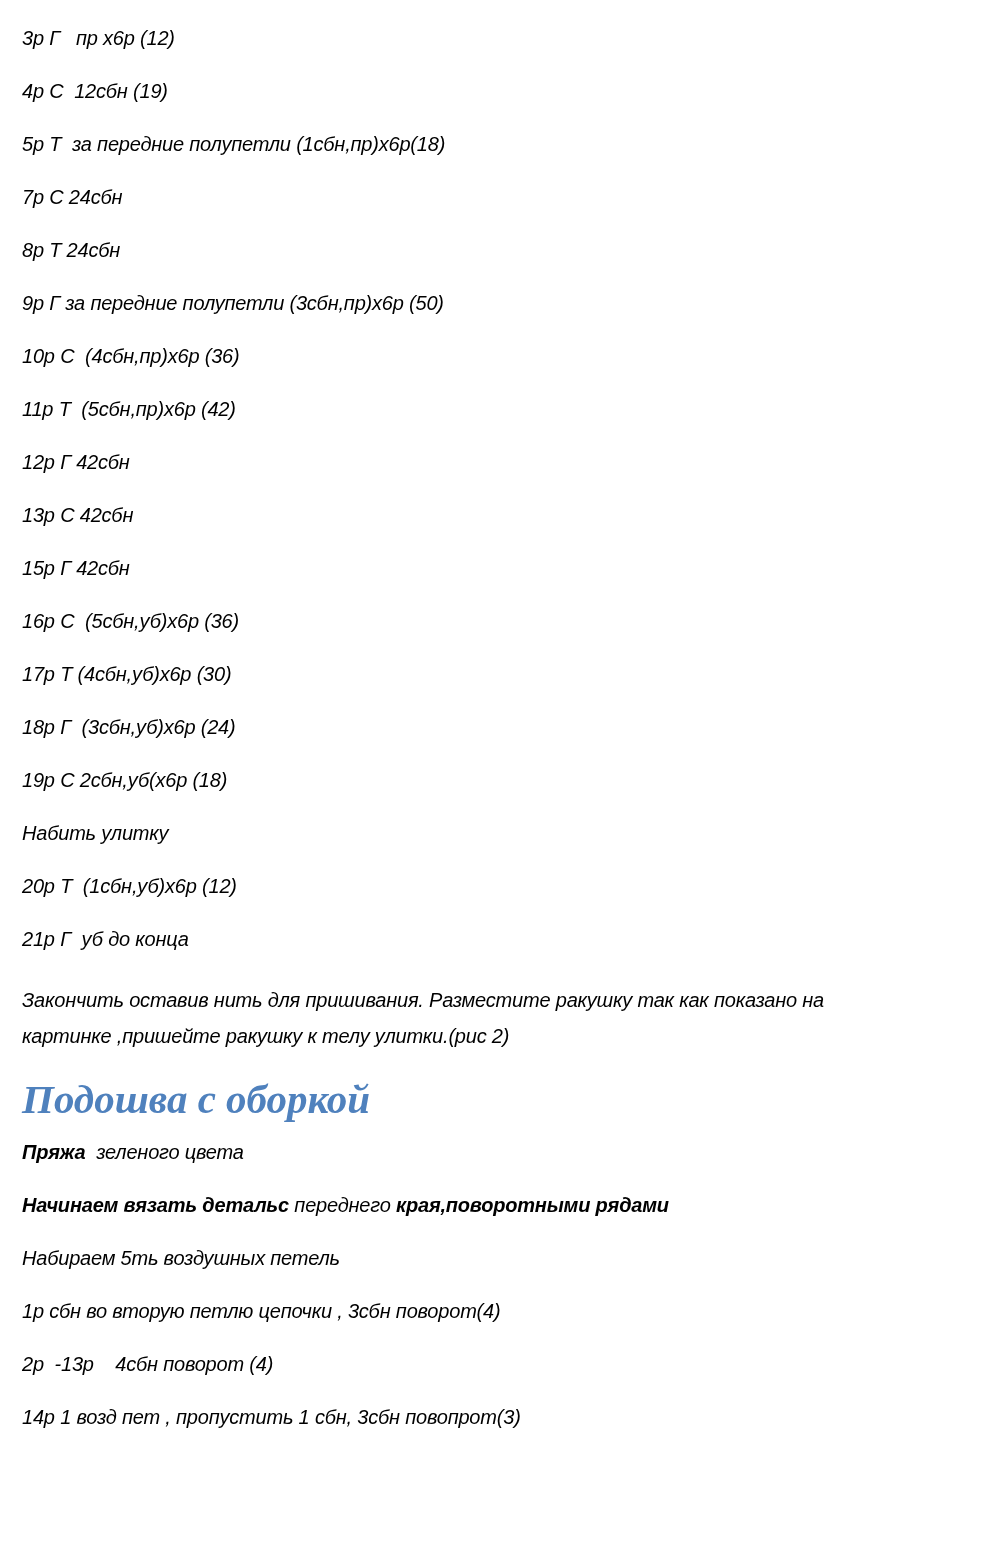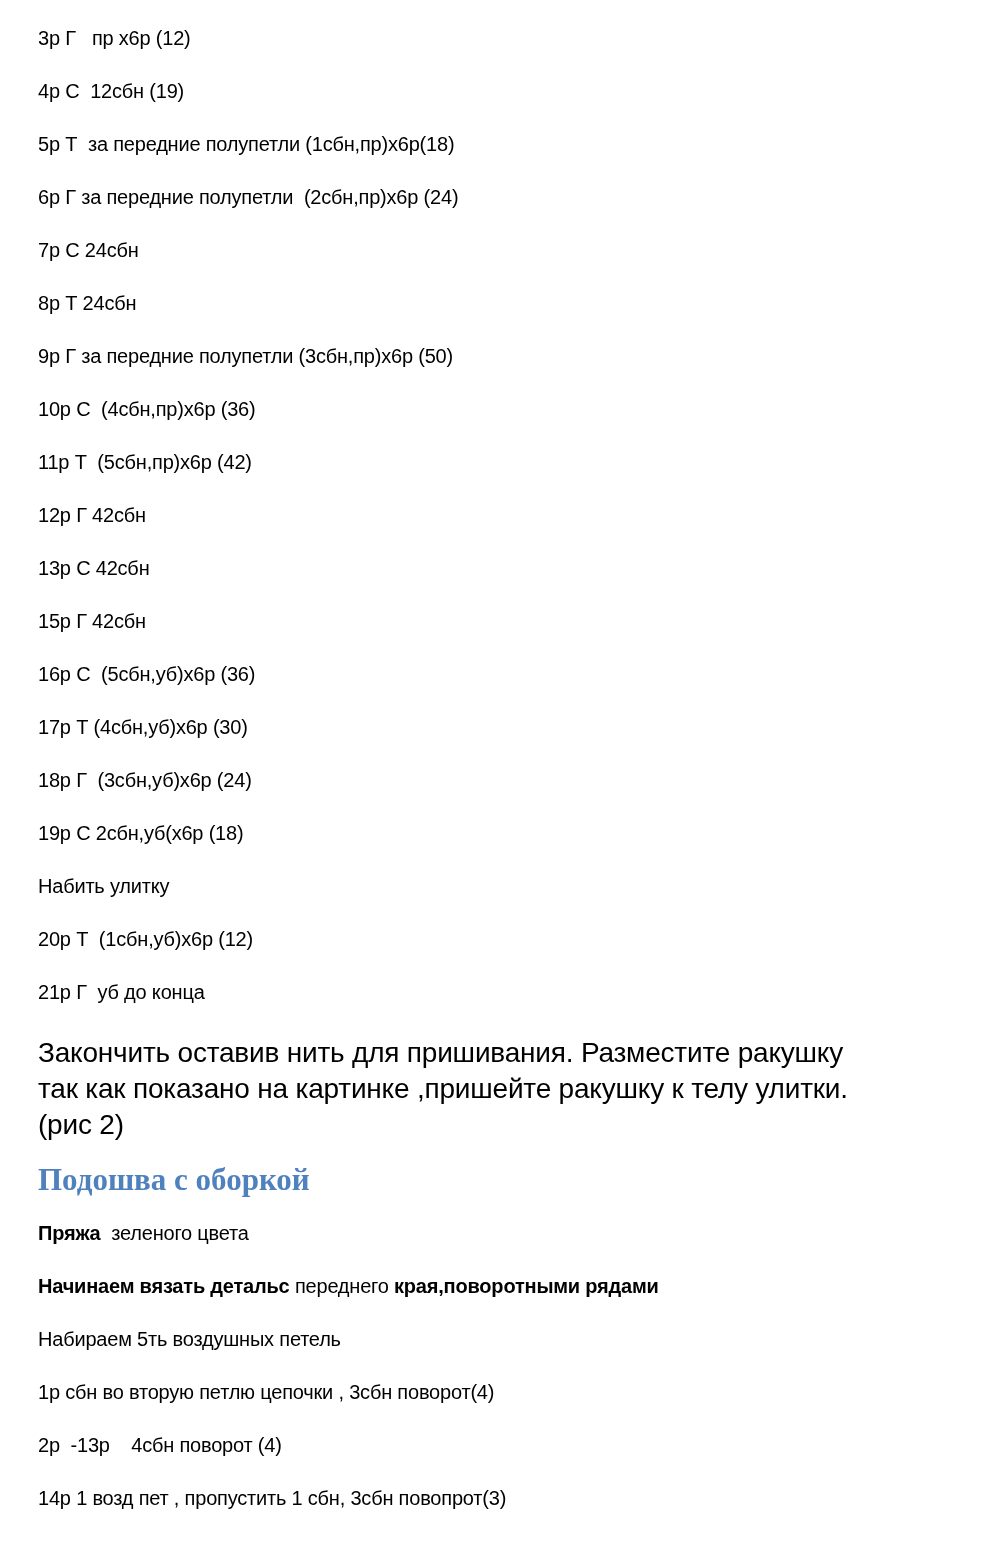--- a/index.html
+++ b/index.html
@@ -6,60 +6,60 @@
     margin: 0;
     padding: 0;
     background: #ffffff;
   }
   .page {
     position: relative;
     width: 910px;
     height: 1558px;
     background: #ffffff;
     box-sizing: border-box;
-    padding: 28px 30px 0 38px;
+    padding: 28px 30px 0 22px;
     font-family: "Liberation Sans", sans-serif;
     color: #000000;
     overflow: hidden;
+    font-style: italic;
   }
   .row {
     margin: 0 0 32px 0;
     font-size: 20px;
     line-height: 21px;
     white-space: pre-wrap;
     letter-spacing: -0.2px;
   }
   .closing {
-    margin: 0 0 16px 0;
-    font-size: 28px;
+    margin: 0 0 24px 0;
+    font-size: 20px;
     line-height: 36px;
     max-width: 880px;
     white-space: pre-wrap;
     letter-spacing: -0.2px;
   }
   .heading {
     margin: 0 0 22px 0;
     font-family: "Liberation Serif", serif;
     font-weight: bold;
-    font-size: 31px;
+    font-size: 41px;
     line-height: 42px;
     letter-spacing: 0px;
   }
   .b { font-weight: 700; }
 </style>
 </head>
 <body>
 
 <div class="page">
 
   <div>
       <p class="row">3р Г   пр х6р (12)</p>
       <p class="row">4р С  12сбн (19)</p>
       <p class="row">5р Т  за передние полупетли (1сбн,пр)х6р(18)</p>
-      <p class="row">6р Г за передние полупетли  (2сбн,пр)х6р (24)</p>
       <p class="row">7р С 24сбн</p>
       <p class="row">8р Т 24сбн</p>
       <p class="row">9р Г за передние полупетли (3сбн,пр)х6р (50)</p>
       <p class="row">10р С  (4сбн,пр)х6р (36)</p>
       <p class="row">11р Т  (5сбн,пр)х6р (42)</p>
       <p class="row">12р Г 42сбн</p>
       <p class="row">13р С 42сбн</p>
       <p class="row">15р Г 42сбн</p>
       <p class="row">16р С  (5сбн,уб)х6р (36)</p>
       <p class="row">17р Т (4сбн,уб)х6р (30)</p>

